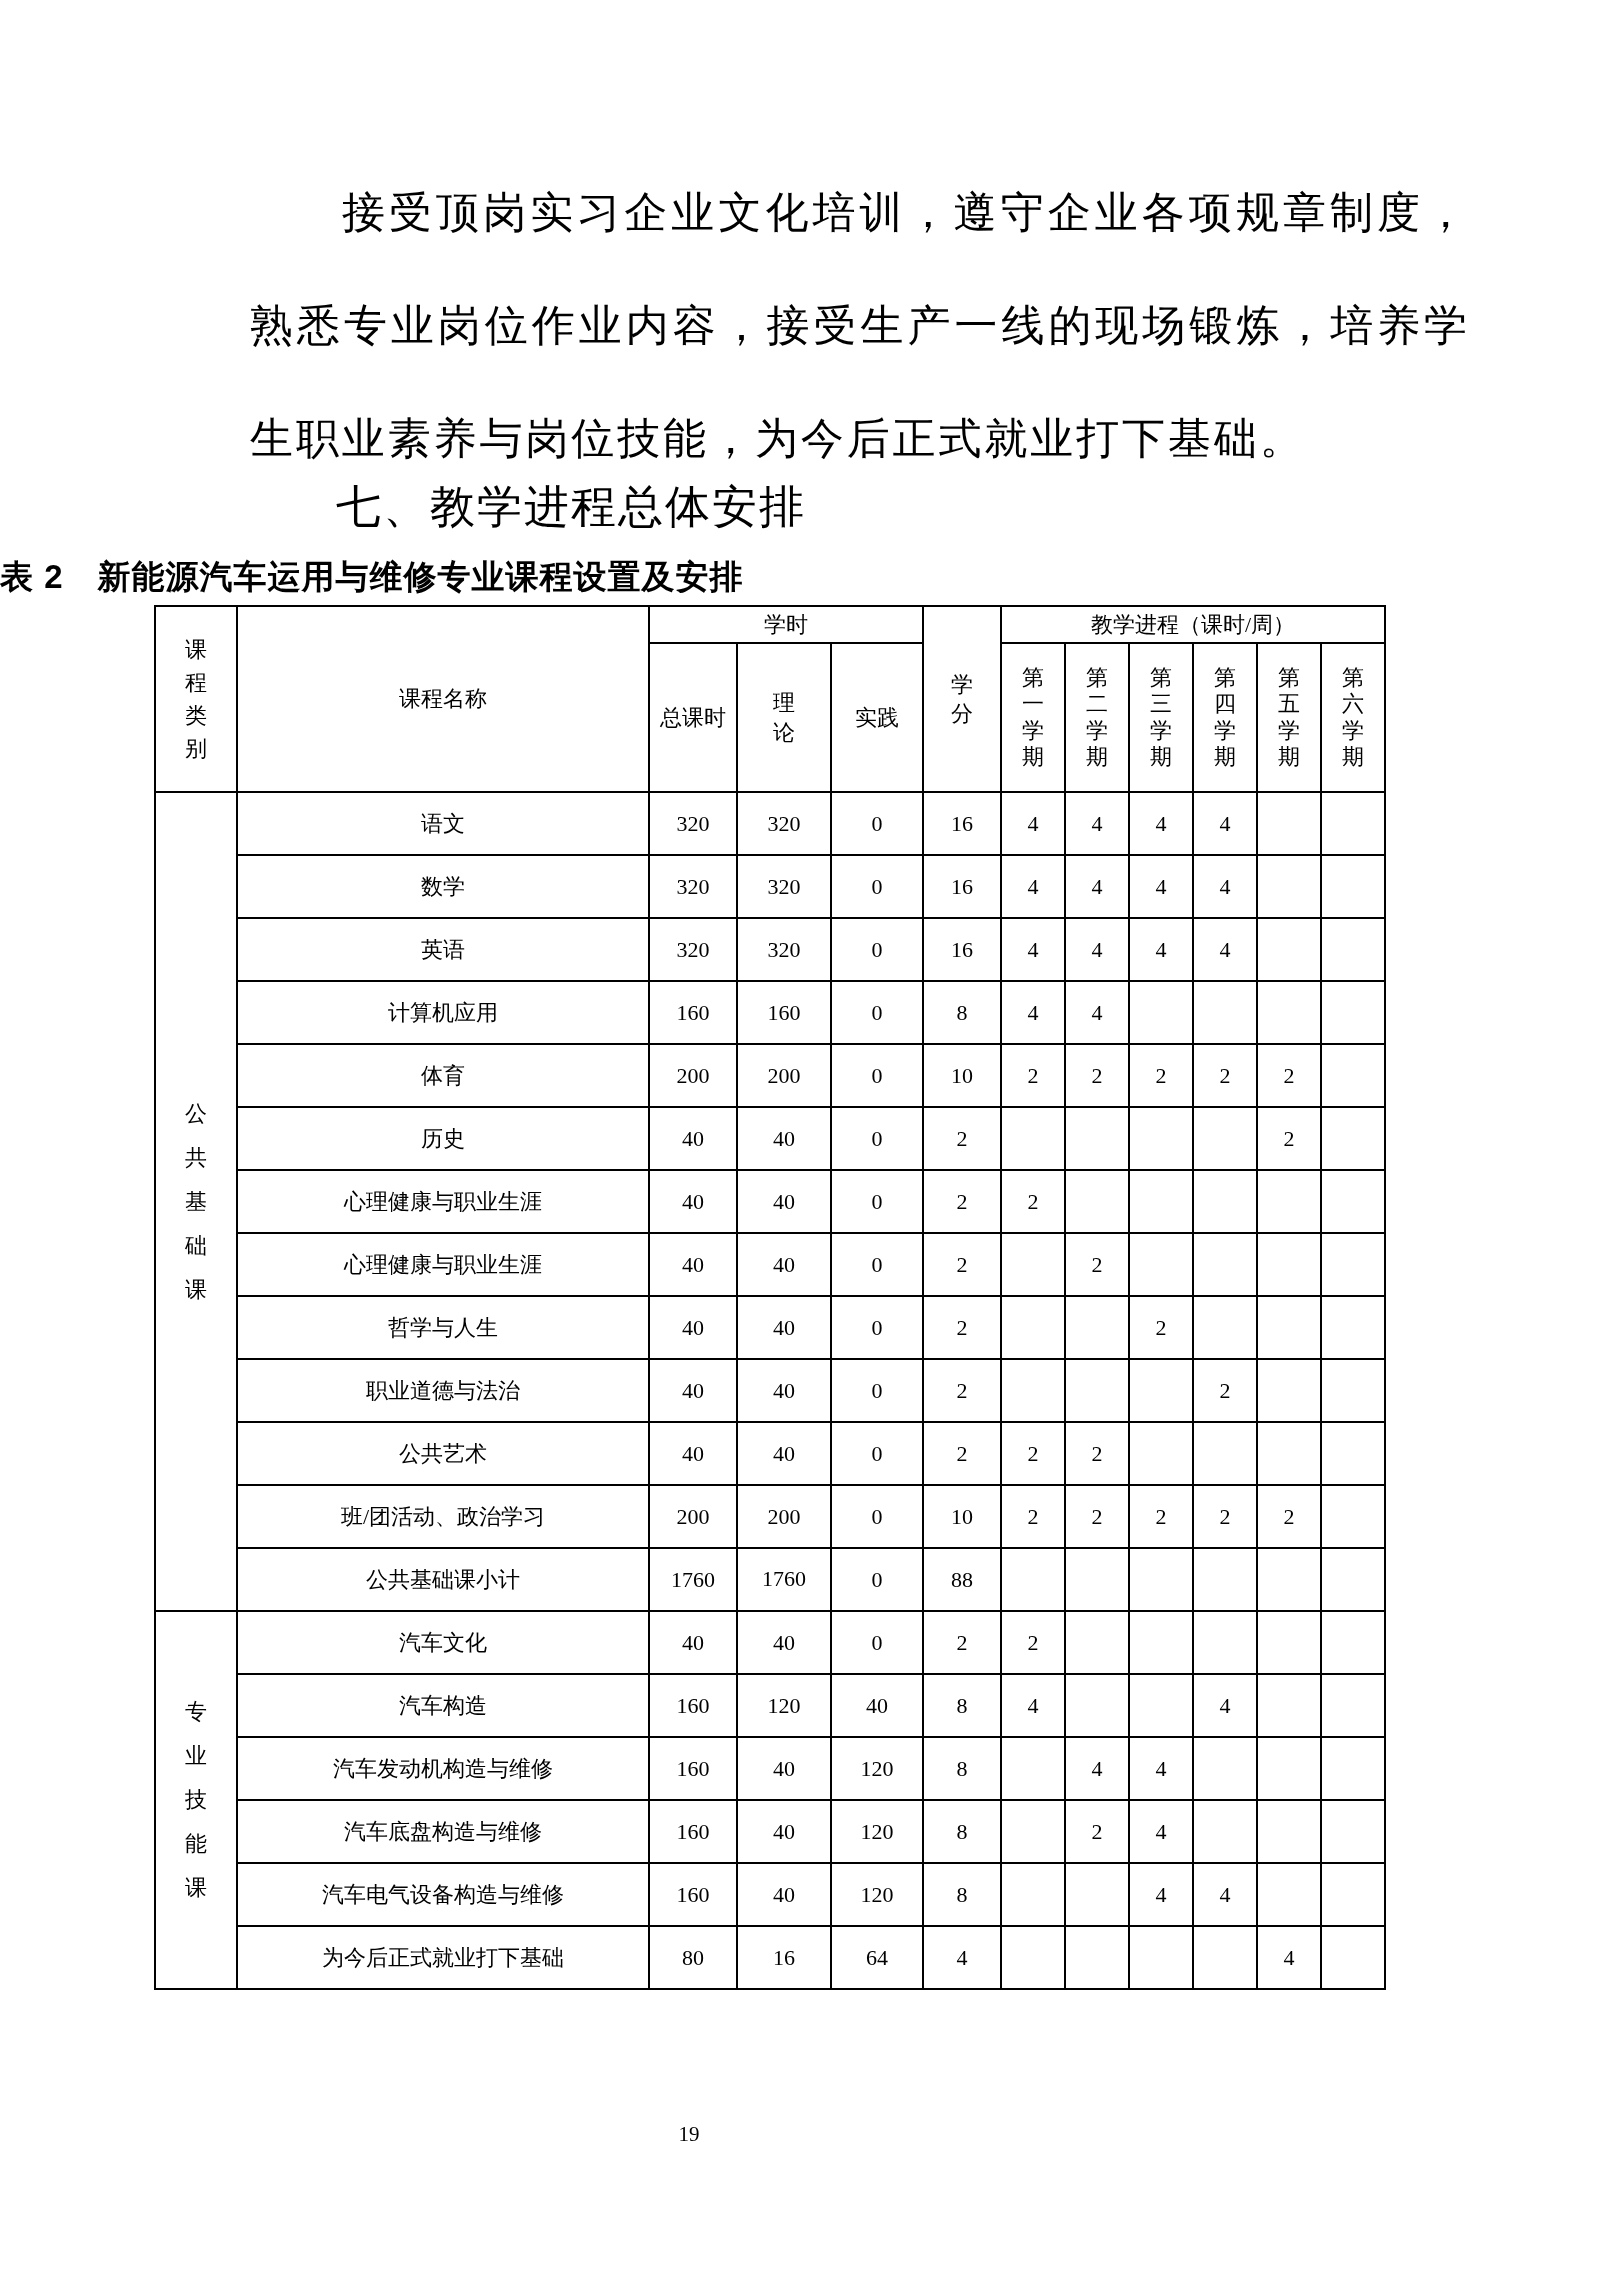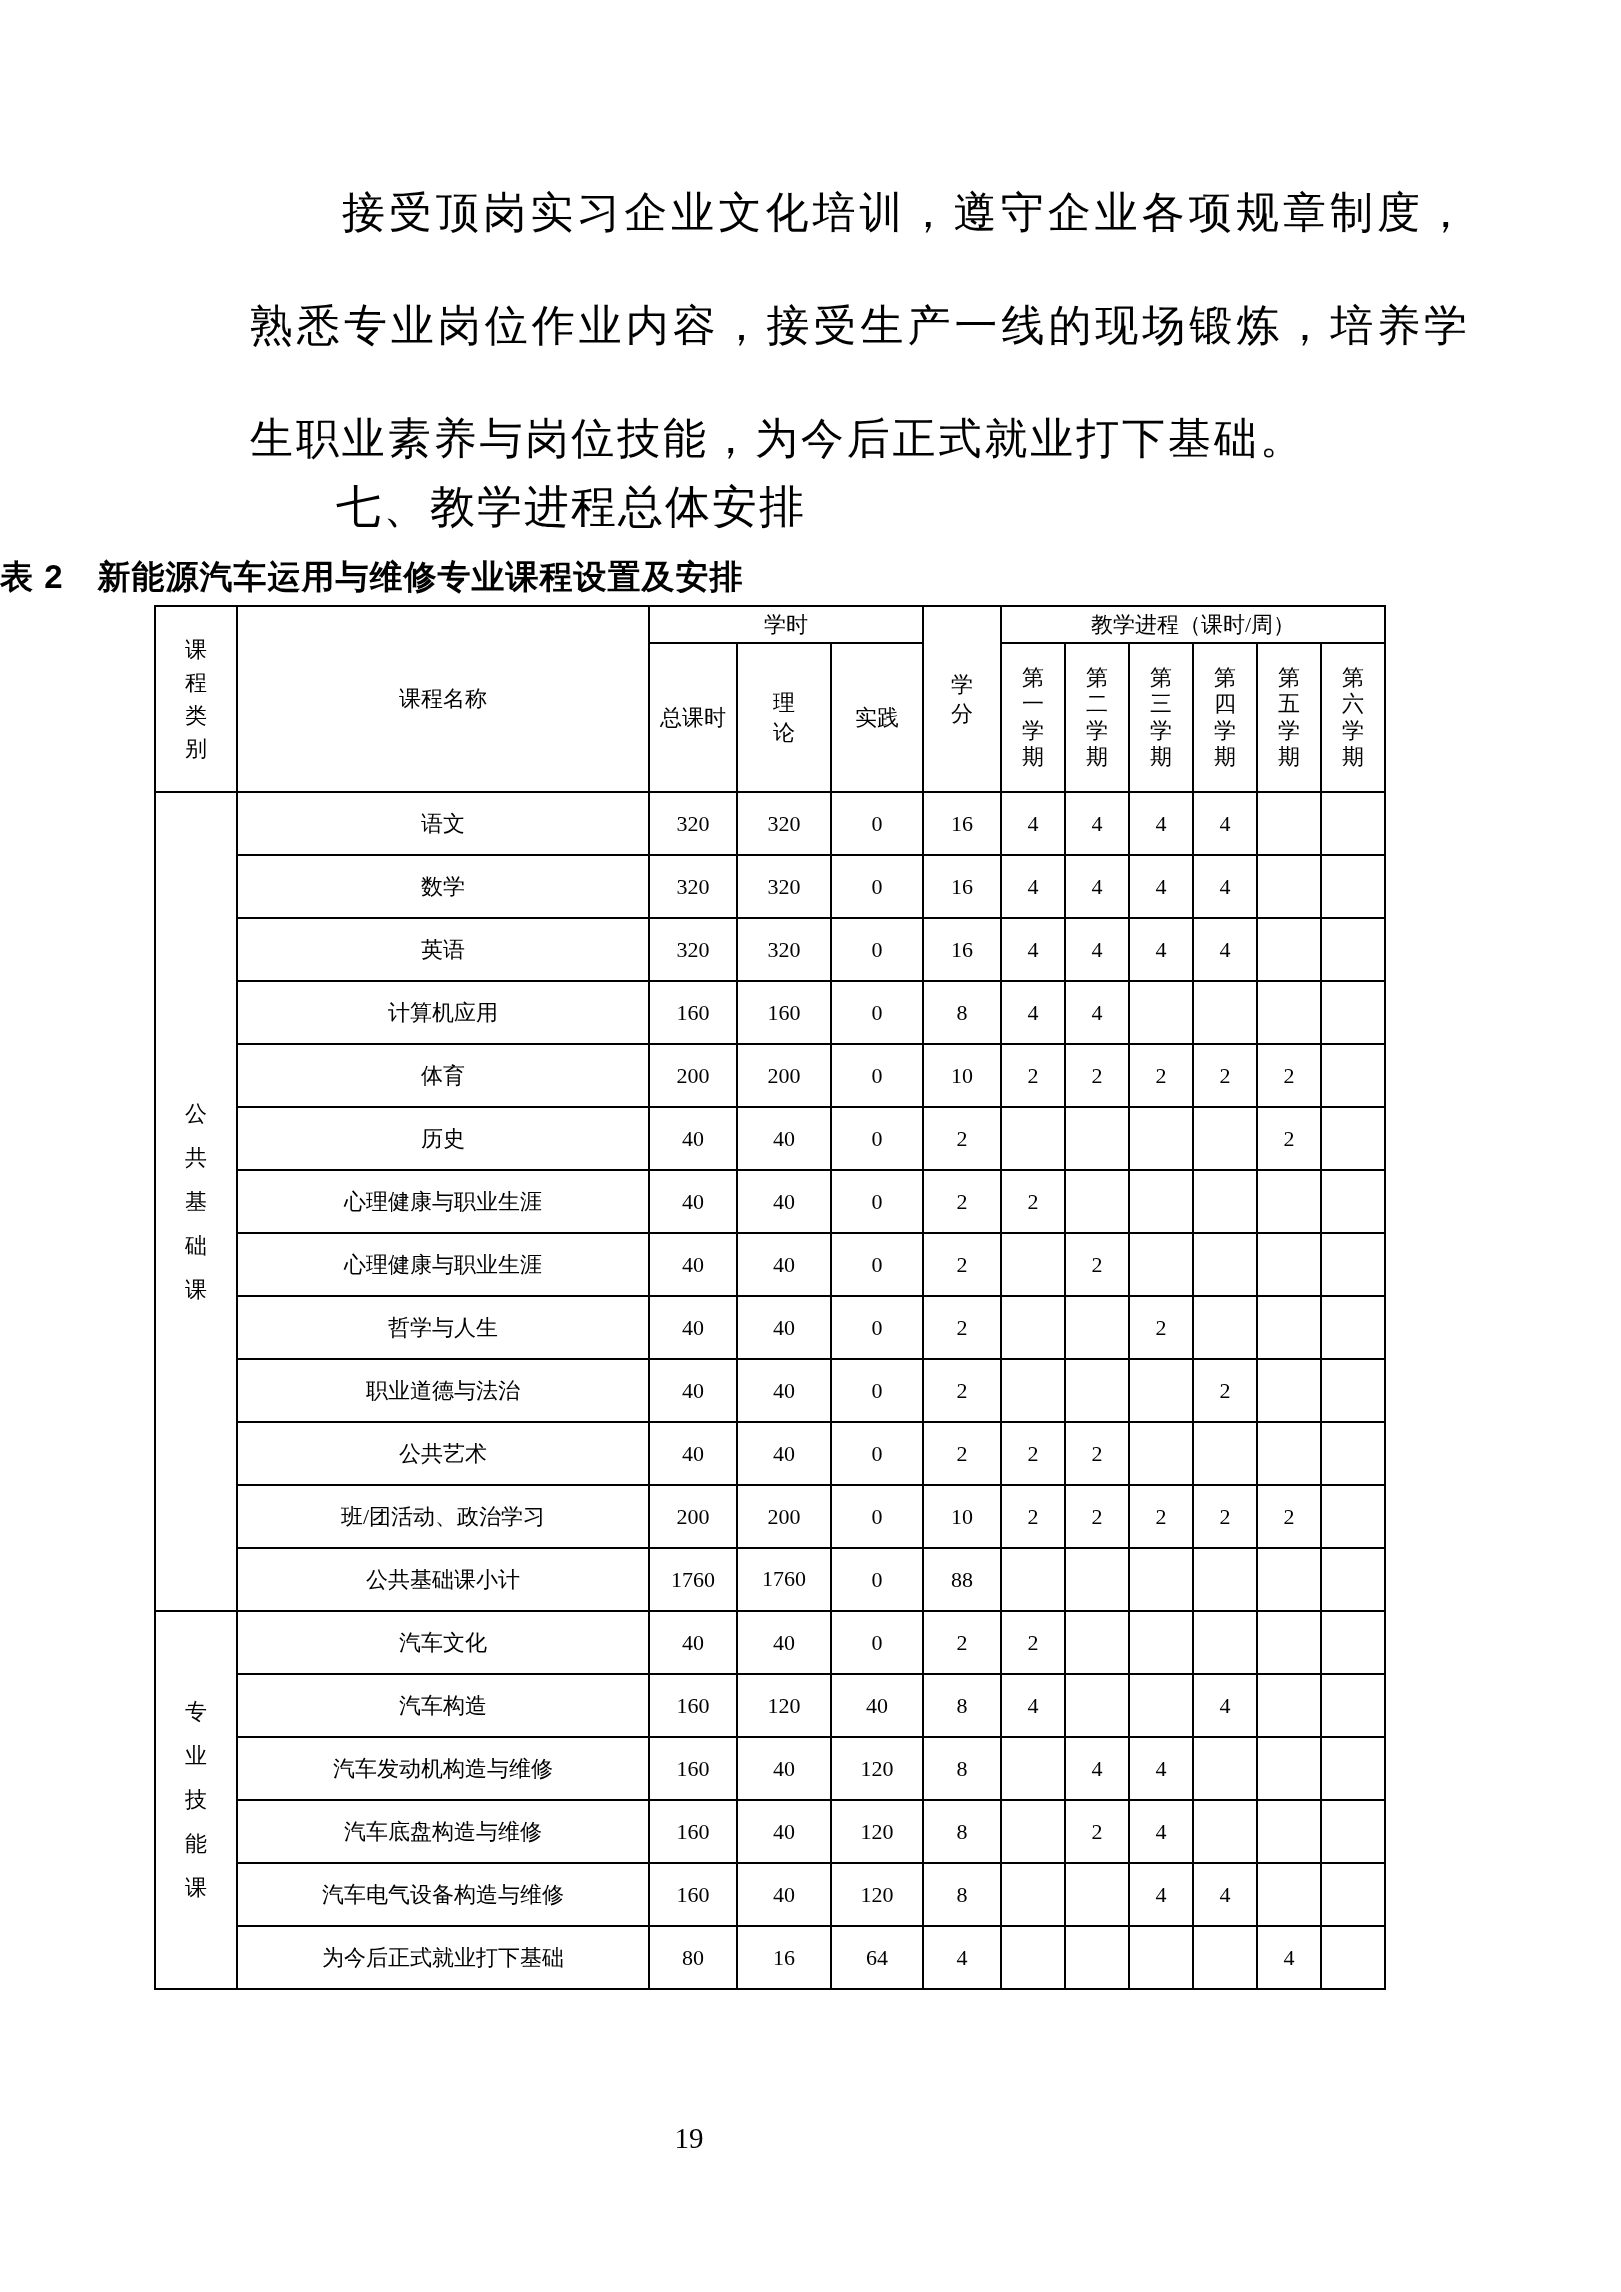--- a/index.html
+++ b/index.html
@@ -38,21 +38,21 @@
   tbody tr { height:63px; }
   .vtext { display:inline-block; word-break:break-all; line-height:1.32; vertical-align:middle; }
   .w1 { width:35px; }
   .w2 { width:69px; }
   .cat-head { line-height:1.5; }
   .sem { line-height:1.2; }
   .cat-cell .vtext { line-height:2.0;text-align:center; }
   .wrap { display:inline-block; width:57px; word-break:break-all; line-height:1.3; }
   .pageno {
     position:absolute; left:0; top:2122px; width:1378px;
-    text-align:center; font-size:29px;
+    text-align:center; font-size:21px;
   }
 </style>
 </head>
 <body>
 
 <div class="page-root">
 
   <p class="para">接受顶岗实习企业文化培训，遵守企业各项规章制度，熟悉专业岗位作业内容，接受生产一线的现场锻炼，培养学生职业素养与岗位技能，为今后正式就业打下基础。</p>
 
   <h2 class="heading">七、教学进程总体安排</h2>

